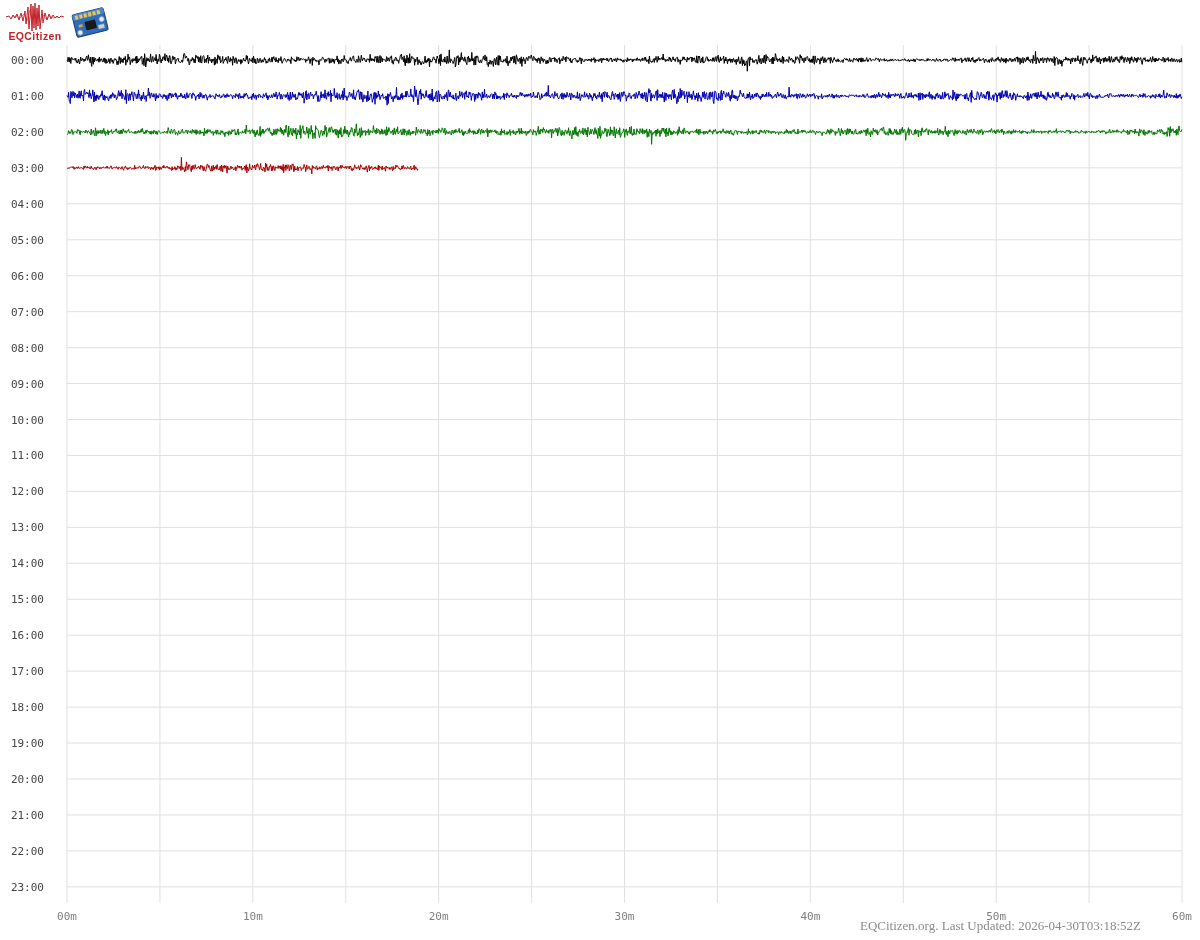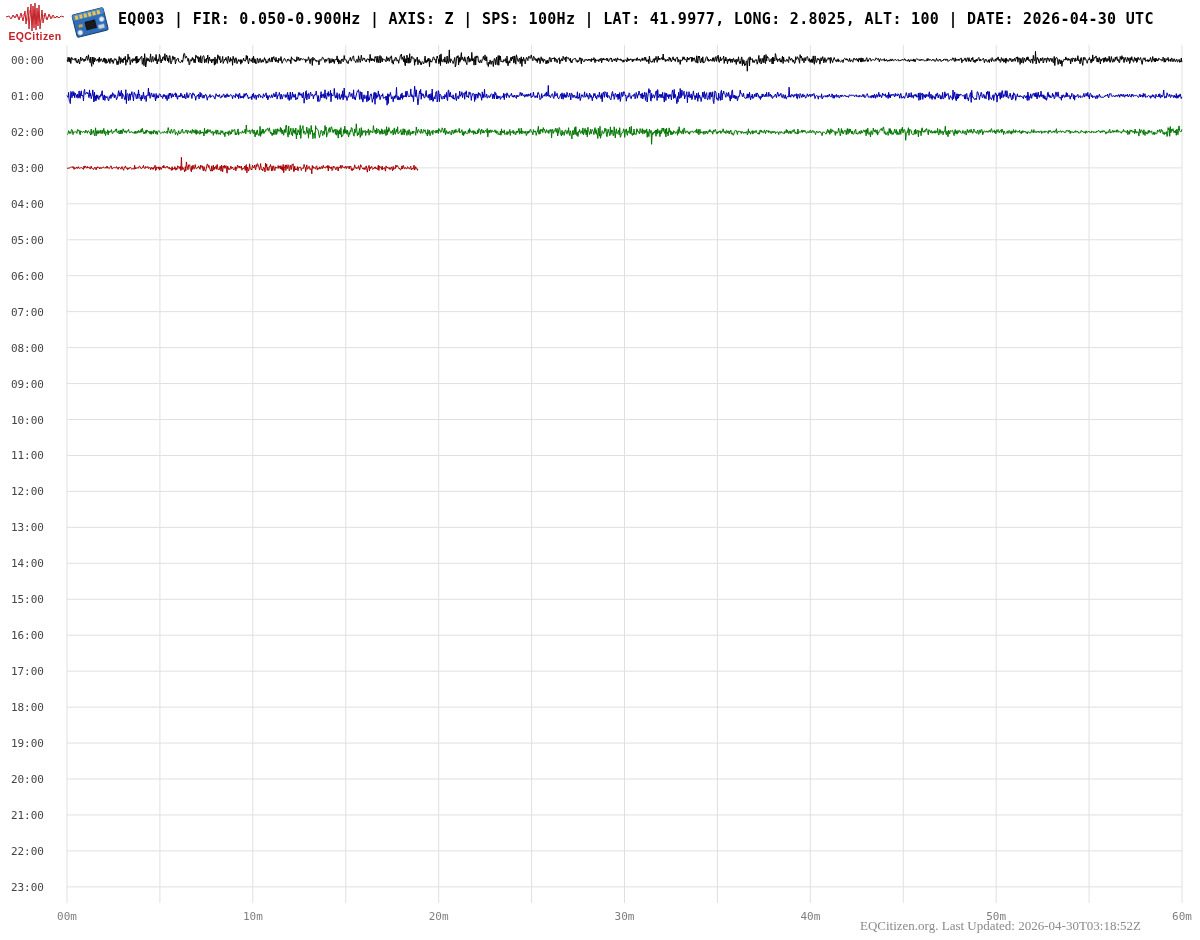--- a/index.html
+++ b/index.html
@@ -42,21 +42,20 @@
           <rect x="33" y="10.5" width="3" height="4"></rect>
       </g>
       <rect x="19" y="19" width="10" height="8" fill="#1a1a1a" stroke="#000" stroke-width="0.5"></rect>
       <circle cx="12" cy="28" r="2.4" fill="#e8eef5" stroke="#9db4cc" stroke-width="0.8"></circle>
       <circle cx="36" cy="20" r="2.4" fill="#e8eef5" stroke="#9db4cc" stroke-width="0.8"></circle>
       <rect x="31" y="25" width="6" height="4" fill="#c9d4e0" stroke="#8fa3b8" stroke-width="0.5"></rect>
       <rect x="12" y="20" width="4" height="3" fill="#d8a13a"></rect>
     </g>
   </svg>
 
-  <div id="station-title">EQ003 | FIR: 0.050-0.900Hz | AXIS: Z | SPS: 100Hz | LAT: 41.9977, LONG: 2.8025, ALT: 100 | DATE: 2026-04-30 UTC</div>
 
   <svg id="chart" viewBox="0 0 1200 940">
       <line x1="67" y1="45" x2="67" y2="903" stroke="#e0e0e0" stroke-width="1"></line>
       <line x1="159.91666666666669" y1="45" x2="159.91666666666669" y2="903" stroke="#e0e0e0" stroke-width="1"></line>
       <line x1="252.83333333333334" y1="45" x2="252.83333333333334" y2="903" stroke="#e0e0e0" stroke-width="1"></line>
       <line x1="345.75" y1="45" x2="345.75" y2="903" stroke="#e0e0e0" stroke-width="1"></line>
       <line x1="438.6666666666667" y1="45" x2="438.6666666666667" y2="903" stroke="#e0e0e0" stroke-width="1"></line>
       <line x1="531.5833333333333" y1="45" x2="531.5833333333333" y2="903" stroke="#e0e0e0" stroke-width="1"></line>
       <line x1="624.5" y1="45" x2="624.5" y2="903" stroke="#e0e0e0" stroke-width="1"></line>
       <line x1="717.4166666666666" y1="45" x2="717.4166666666666" y2="903" stroke="#e0e0e0" stroke-width="1"></line>

